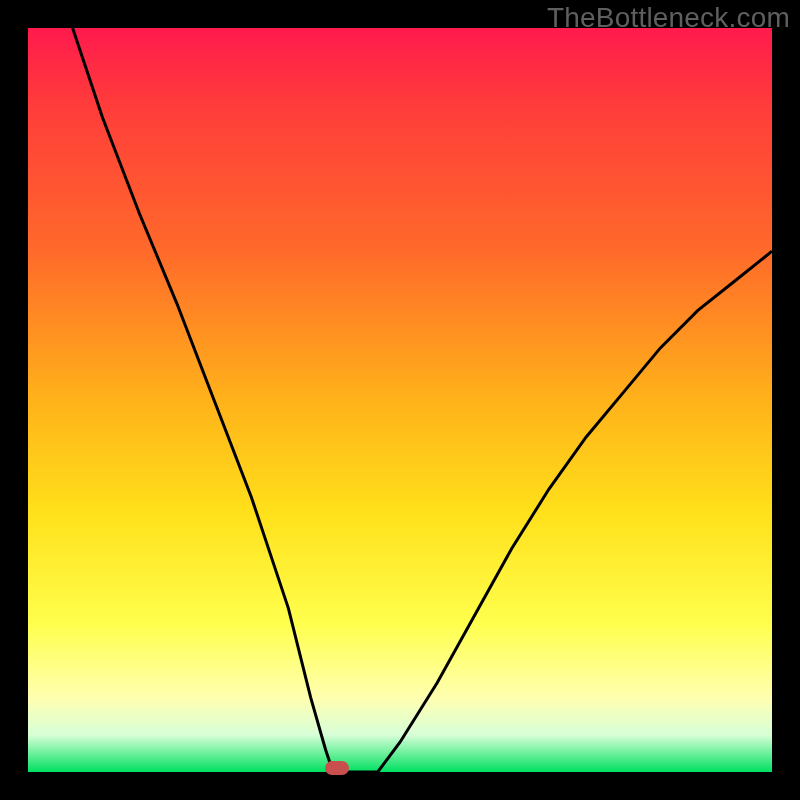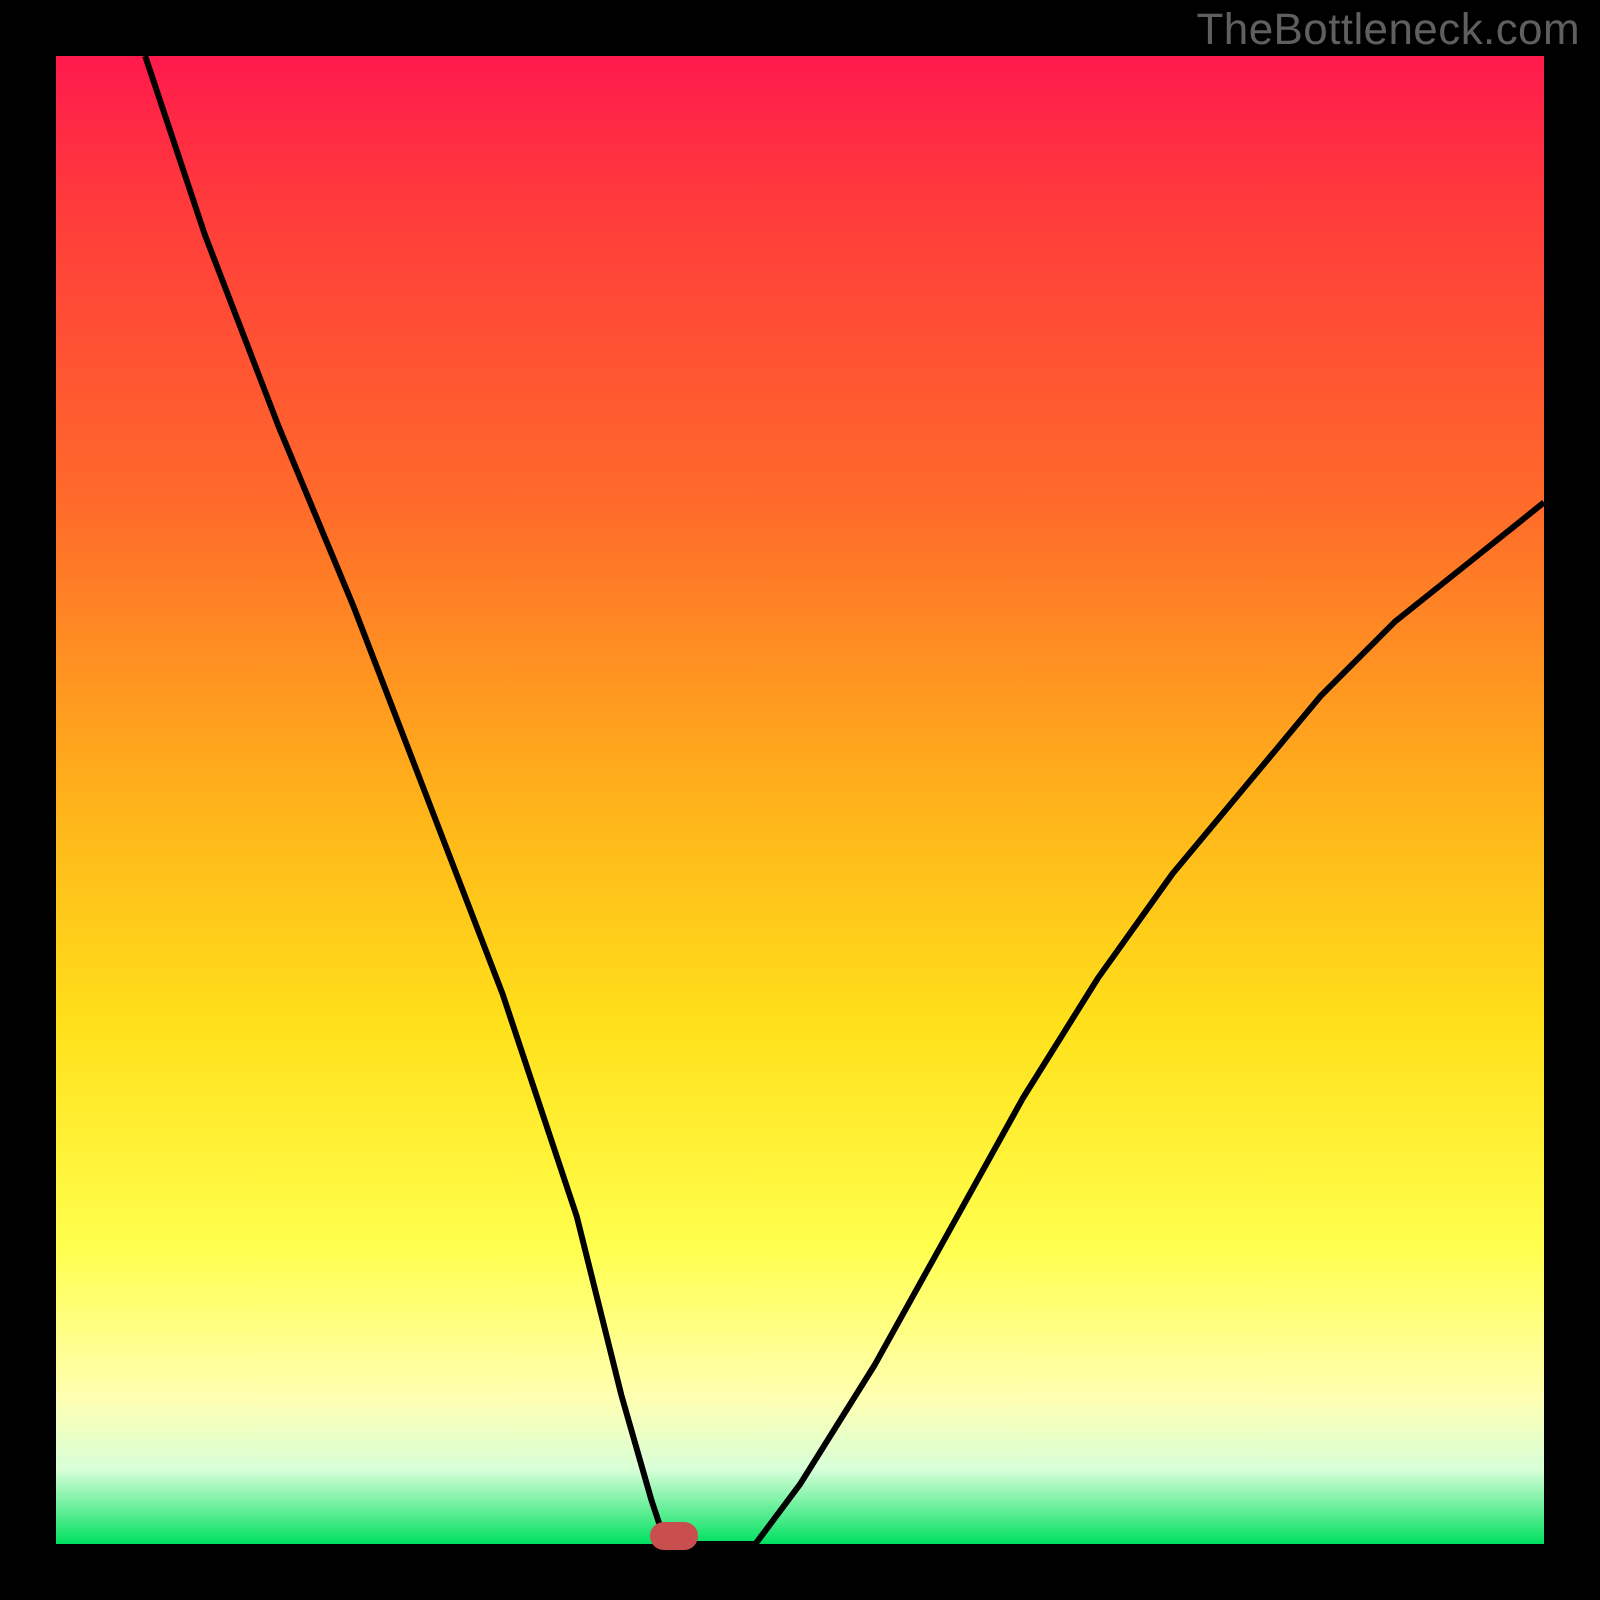--- a/index.html
+++ b/index.html
@@ -34,21 +34,21 @@
       #ffff4d 80%,
       #ffffb0 90%,
       #d8ffd8 95%,
       #00e060 100%);
   }
   .watermark {
     position: absolute;
     top: 2px;
     right: 10px;
     color: #5f5f5f;
-    font-size: 22px;
+    font-size: 28px;
     font-weight: 500;
     letter-spacing: 0.2px;
   }
   svg.curve {
     position: absolute;
     top: 0;
     left: 0;
     width: 744px;
     height: 744px;
   }

